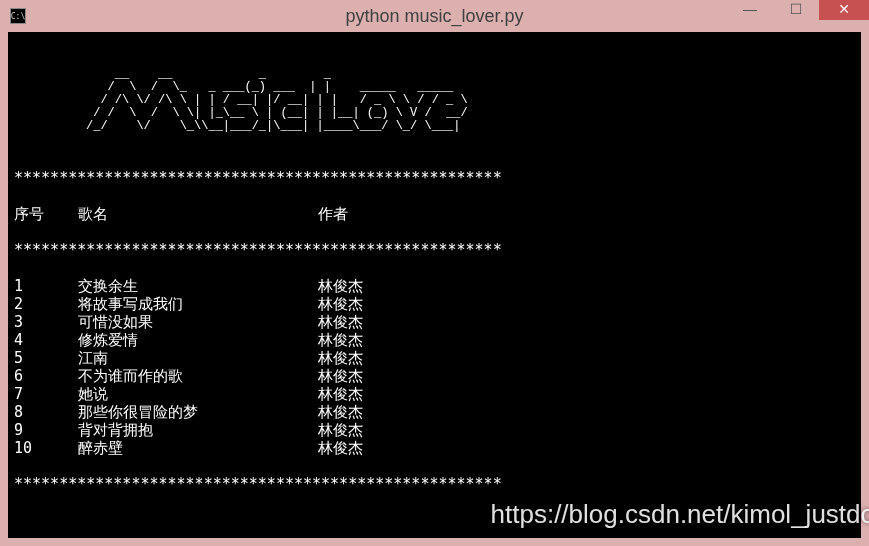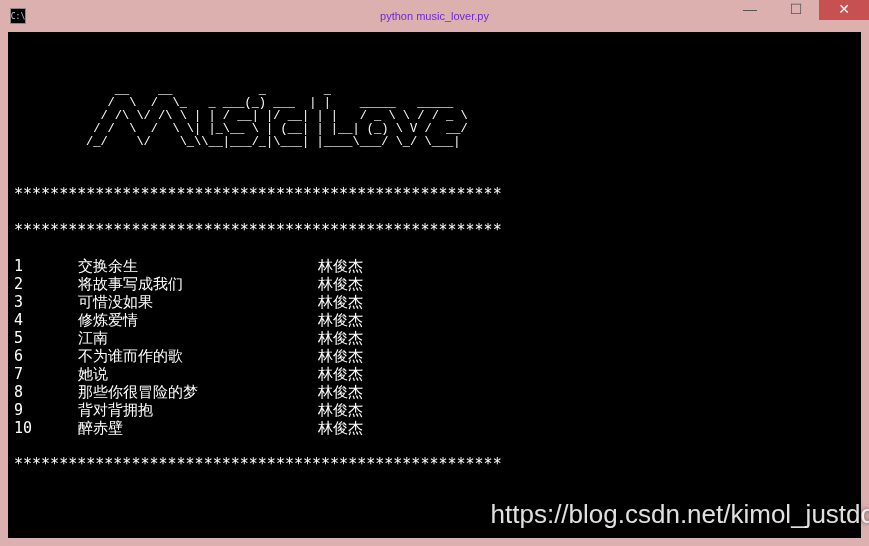--- a/index.html
+++ b/index.html
@@ -28,22 +28,22 @@
   align-items: center;
   justify-content: center;
   font-size: 8px;
   color: #ccc;
 }
 .title-text {
   position: absolute;
   left: 0;
   right: 0;
   text-align: center;
-  font-size: 11px;
-  color: #6d28d9;
+  font-size: 18px;
+  color: #404040;
   font-family: "Segoe UI", sans-serif;
   pointer-events: none;
 }
 .win-buttons {
   margin-left: auto;
   display: flex;
   height: 28px;
 }
 .win-btn {
   width: 46px;
@@ -65,21 +65,21 @@
   position: absolute;
   top: 32px;
   left: 8px;
   right: 8px;
   bottom: 8px;
   background: #000;
   color: #fff;
   font-family: "NSimSun", "SimSun", monospace;
   font-size: 15px;
   line-height: 18px;
-  padding: 20px 6px;
+  padding: 4px 6px;
   overflow: hidden;
   white-space: pre;
 }
 .ascii-art {
   font-family: "Courier New", monospace;
   font-size: 12px;
   line-height: 13px;
   white-space: pre;
   color: #fff;
   margin: 14px 0 18px 0;
@@ -112,19 +112,20 @@
   </div>
 </div>
 
 <div class="terminal">
 <div class="ascii-art">              __    __            _        _
              /  \  /  \_   _ ___(_) ___  | |    _____   _____
             / /\ \/ /\ \ | | / __| |/ __| | |   / _ \ \ / / _ \
            / /  \  /  \ \| |_\__ \ | (__| | |__| (_) \ V /  __/
           /_/    \/    \_\\__|___/_|\___| |____\___/ \_/ \___|</div>
 <div>******************************************************</div>
+<div class="row"><span class="col-num">序号</span><span class="col-name">歌名</span><span class="col-author">作者</span></div>
 <div>******************************************************</div>
 <div id="songs-container"><div class="row"><span class="col-num">1</span><span class="col-name">交换余生</span><span class="col-author">林俊杰</span></div><div class="row"><span class="col-num">2</span><span class="col-name">将故事写成我们</span><span class="col-author">林俊杰</span></div><div class="row"><span class="col-num">3</span><span class="col-name">可惜没如果</span><span class="col-author">林俊杰</span></div><div class="row"><span class="col-num">4</span><span class="col-name">修炼爱情</span><span class="col-author">林俊杰</span></div><div class="row"><span class="col-num">5</span><span class="col-name">江南</span><span class="col-author">林俊杰</span></div><div class="row"><span class="col-num">6</span><span class="col-name">不为谁而作的歌</span><span class="col-author">林俊杰</span></div><div class="row"><span class="col-num">7</span><span class="col-name">她说</span><span class="col-author">林俊杰</span></div><div class="row"><span class="col-num">8</span><span class="col-name">那些你很冒险的梦</span><span class="col-author">林俊杰</span></div><div class="row"><span class="col-num">9</span><span class="col-name">背对背拥抱</span><span class="col-author">林俊杰</span></div><div class="row"><span class="col-num">10</span><span class="col-name">醉赤壁</span><span class="col-author">林俊杰</span></div></div>
 <div>******************************************************</div>
 
 </div>
 
 <div class="watermark">https://blog.csdn.net/kimol_justdo</div>
 
 </body></html>

